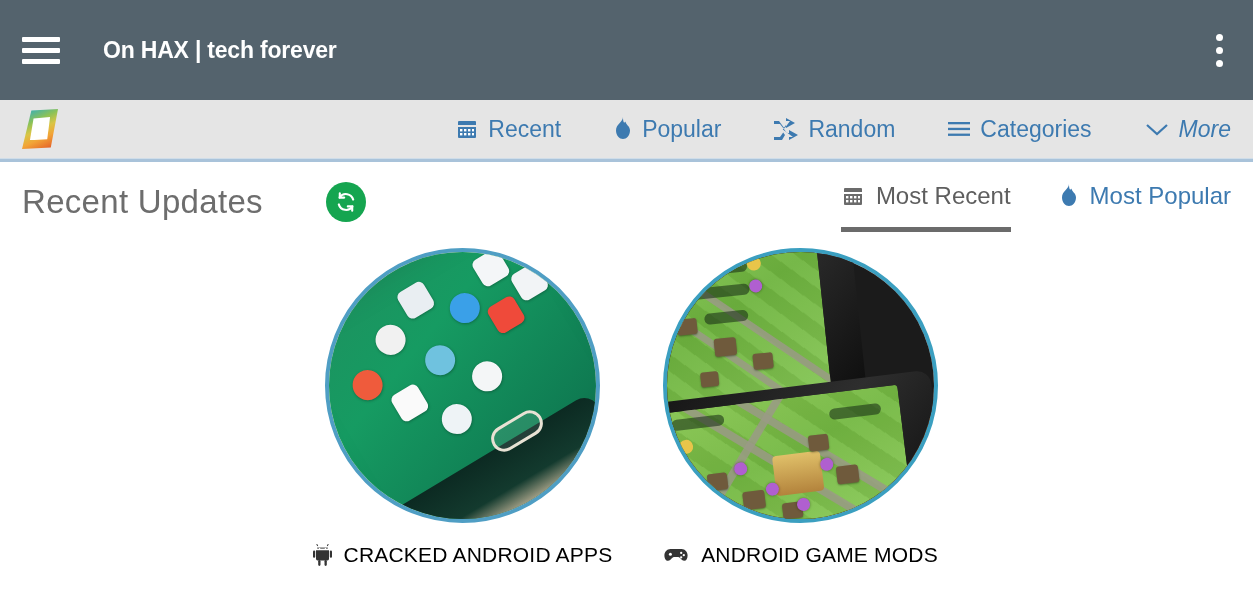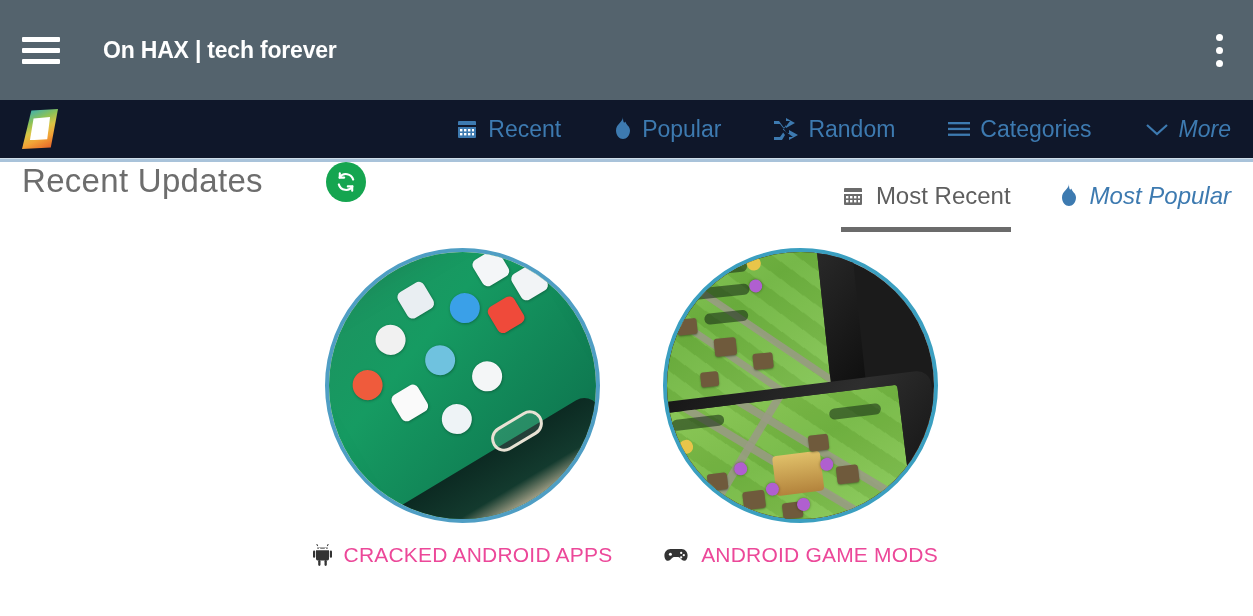--- a/index.html
+++ b/index.html
@@ -63,21 +63,21 @@
     width: 7px;
     height: 7px;
     border-radius: 50%;
     background: #ffffff;
   }
 
   
   .site-nav {
     position: relative;
     height: 58px;
-    background: #0f172a;
+    background: #e5e5e5;
     display: flex;
     align-items: center;
   }
   .site-logo {
     margin-left: 22px;
     width: 36px;
     height: 40px;
     position: relative;
     flex: 0 0 auto;
   }
@@ -128,21 +128,21 @@
     background: #a9c3da;
     border-top: 1px solid #cfdde9;
   }
 
   
   .content { position: relative; padding: 0 22px; }
 
   .section-head {
     height: 80px;
     display: flex;
-    align-items: flex-start;
+    align-items: center;
     position: relative;
     gap: 42px;
   }
   .section-title {
     color: #6d6d6d;
     font-size: 33px;
     font-weight: normal;
     letter-spacing: 0.3px;
   }
   .refresh-btn {
@@ -168,21 +168,21 @@
   .sort-tab {
     display: flex;
     align-items: center;
     gap: 11px;
     font-size: 24px;
     cursor: pointer;
     white-space: nowrap;
     padding-bottom: 8px;
     position: relative;
   }
-  .sort-tab + .sort-tab { margin-left: 48px; font-style: italic; }
+  .sort-tab + .sort-tab { margin-left: 48px; }
   .sort-tab.active { color: #5e5e5e; }
   .sort-tab.active::after {
     content: "";
     position: absolute;
     left: 0; right: 0;
     bottom: -14px;
     height: 5px;
     background: #6b6b6b;
   }
   .sort-tab.inactive { color: #3d7ab0; }
@@ -329,21 +329,21 @@
     border-radius: 50%;
     background: #e8c54a;
   }
 
   .card-label {
     margin-top: 20px;
     display: flex;
     align-items: center;
     justify-content: center;
     gap: 12px;
-    color: #ec4899;
+    color: #000000;
     font-size: 21px;
     letter-spacing: .2px;
     white-space: nowrap;
   }
   .card-icon { display: flex; align-items: center; color: #333333; }
 </style>
 </head>
 <body>
 
 <div class="app-header">

